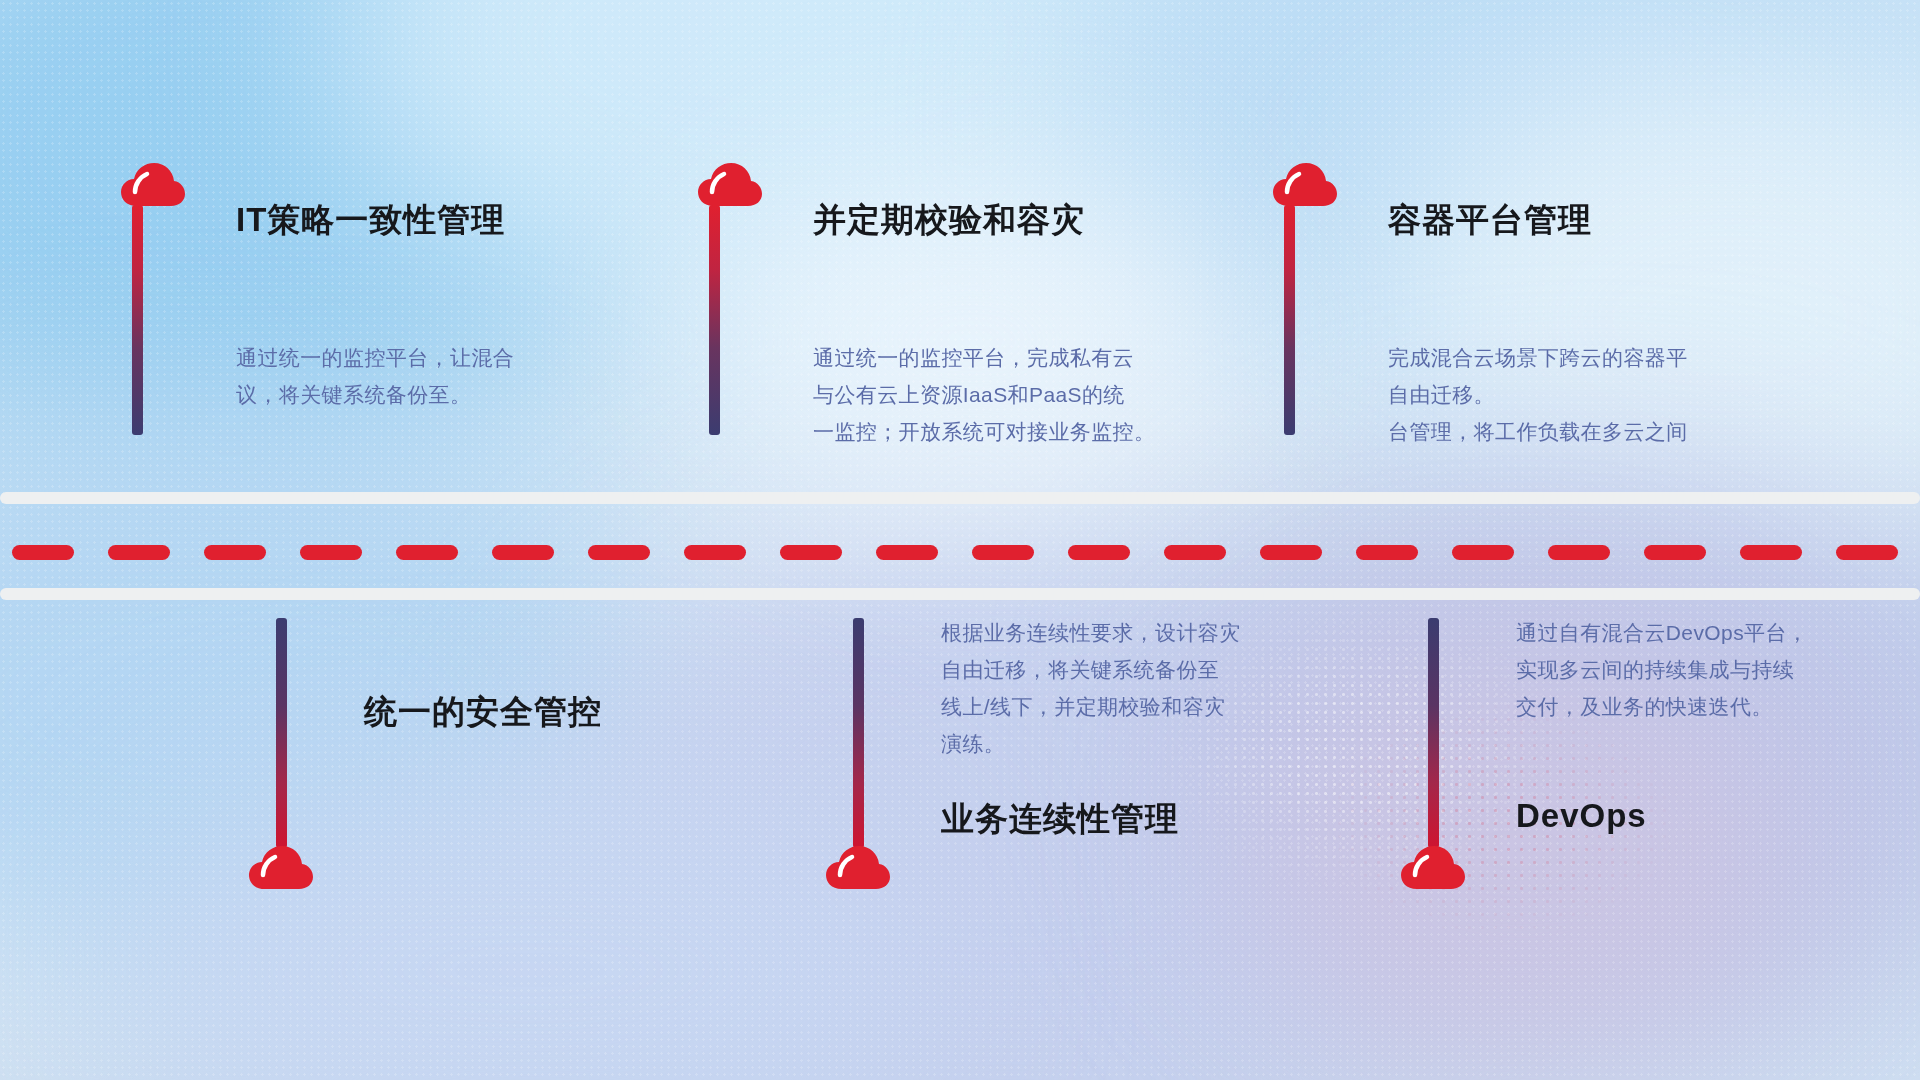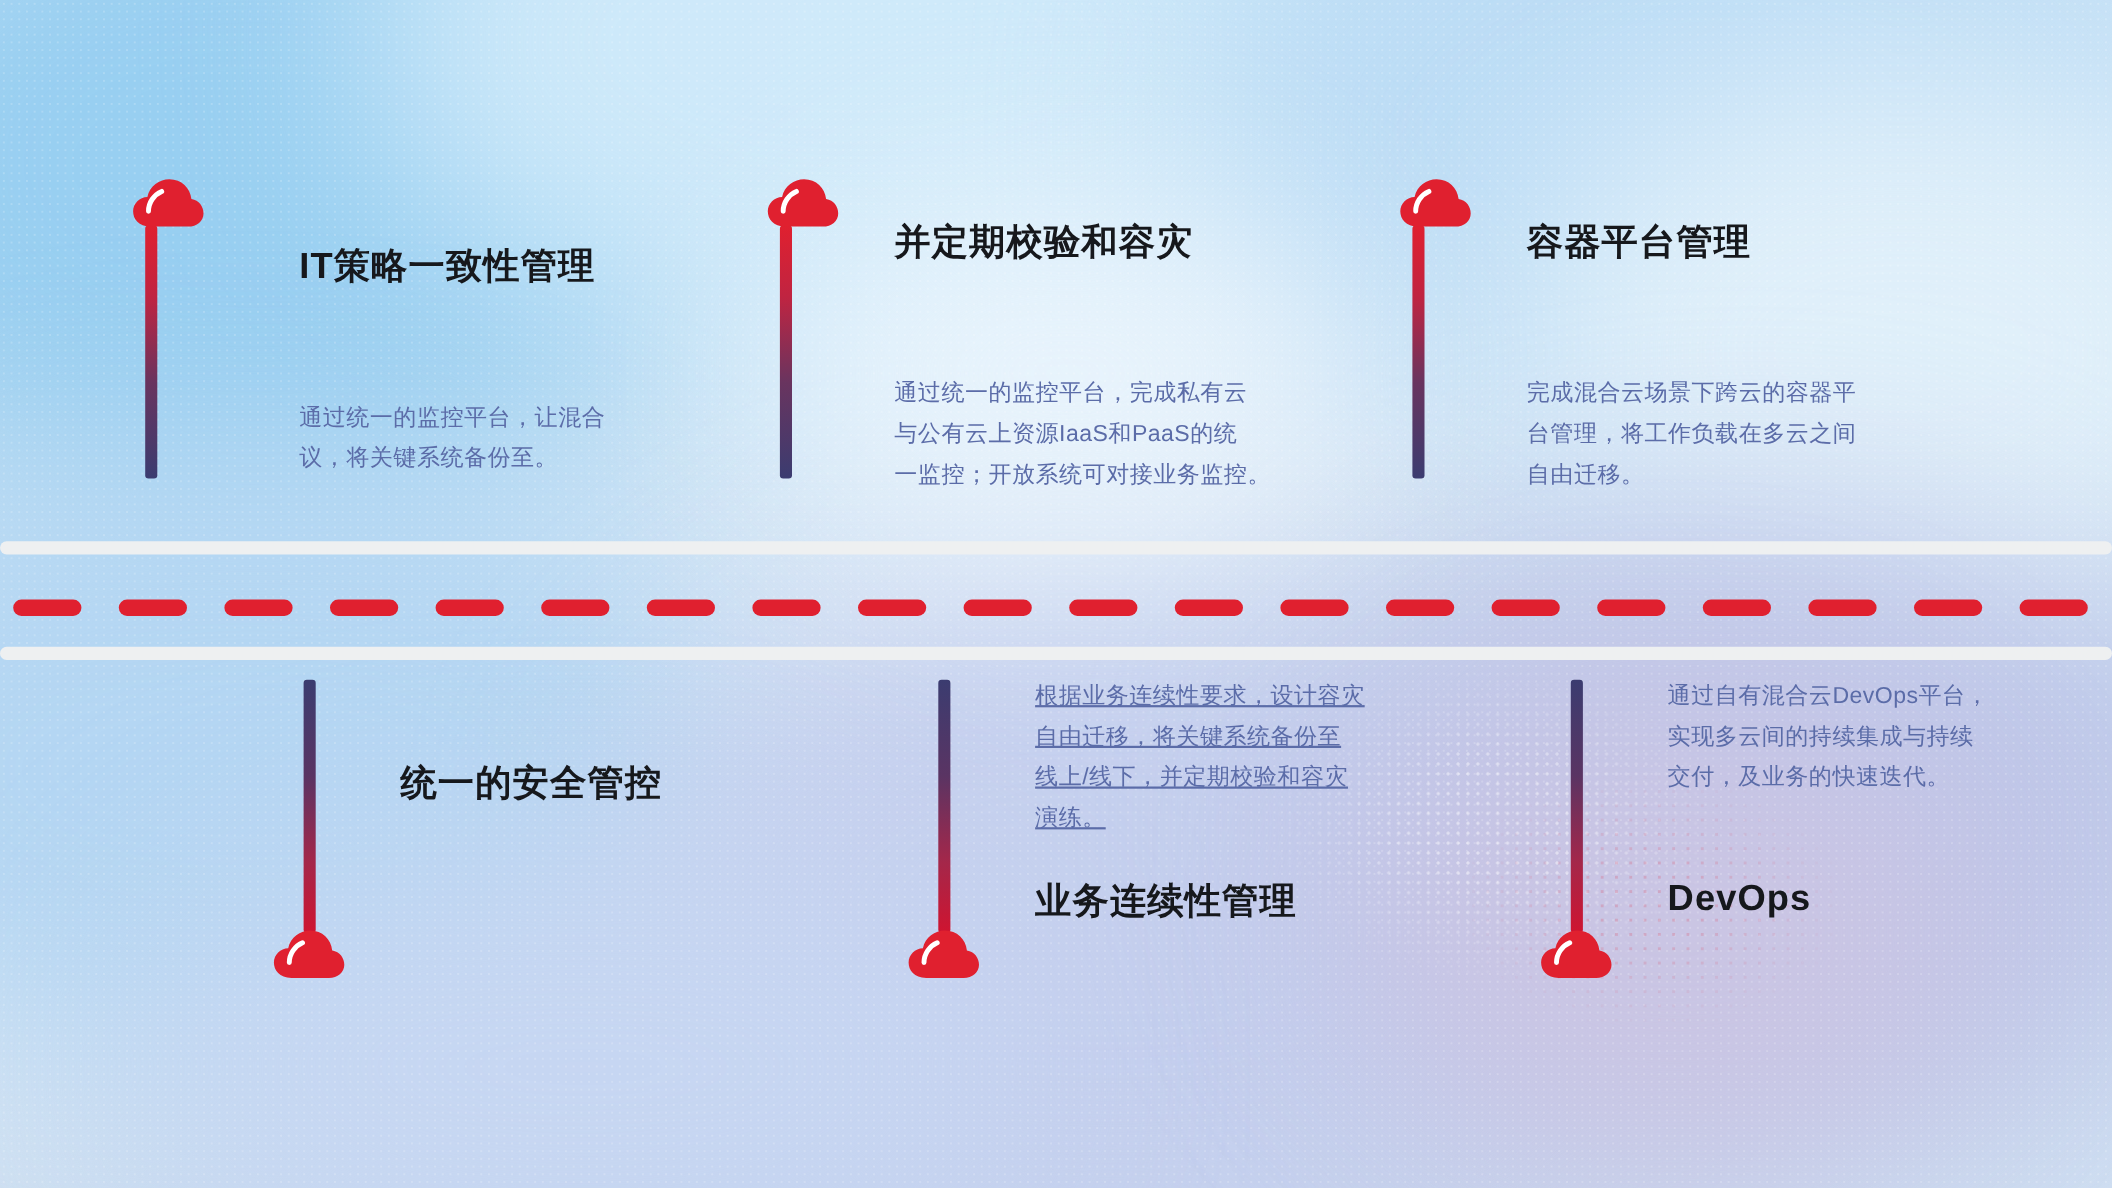--- a/index.html
+++ b/index.html
@@ -154,21 +154,21 @@
   <div class="bg-blob blob-f"></div>
   <div class="bg-blob blob-g"></div>
   <div class="bg-blob blob-h"></div>
   <div class="bg-blob blob-i"></div>
   <div class="bg-blob blob-j"></div>
   <div class="bg-dots"></div>
   <div class="bg-dots-2"></div>
   <div class="bg-dots-3"></div>
 
   <div class="item top-item" style="left:88px; top:162px;">
-    <div style="display:flex; align-items:flex-end;gap:36px;">
+    <div style="display:flex; align-items:flex-start;">
       <div style="display:flex; flex-direction:column; align-items:center;">
         <div class="cloud">
           <svg viewBox="0 0 66 46">
             <path d="M17 44 C6 44 1 37 1 30 C1 23 7 17 14 17 C16 7 25 1 34 1 C45 1 53 9 54 19 C61 20 65 26 65 32 C65 39 59 44 51 44 Z" fill="#e0202f"></path>
             <path d="M15 30 C15 22 20 15 27 12" stroke="#ffffff" stroke-width="4.5" stroke-linecap="round" fill="none"></path>
           </svg>
         </div>
         <div class="stem stem-top" style="height:230px; margin-top:-3px;"></div>
       </div>
       <div style="margin-left:50px; padding-top:36px;">
@@ -211,22 +211,22 @@
             <path d="M17 44 C6 44 1 37 1 30 C1 23 7 17 14 17 C16 7 25 1 34 1 C45 1 53 9 54 19 C61 20 65 26 65 32 C65 39 59 44 51 44 Z" fill="#e0202f"></path>
             <path d="M15 30 C15 22 20 15 27 12" stroke="#ffffff" stroke-width="4.5" stroke-linecap="round" fill="none"></path>
           </svg>
         </div>
         <div class="stem stem-top" style="height:230px; margin-top:-3px;"></div>
       </div>
       <div style="margin-left:50px; padding-top:36px;">
         <div class="heading">容器平台管理</div>
         <div class="desc" style="margin-top:96px;">
           <div class="desc-line">完成混合云场景下跨云的容器平</div>
+          <div class="desc-line">自由迁移。</div>
           <div class="desc-line">台管理，将工作负载在多云之间</div>
-          <div class="desc-line">自由迁移。</div>
         </div>
       </div>
     </div>
   </div>
 
   <div class="divider-band band-top"></div>
   <div class="dashed-line">
     <div class="dash"></div>
     <div class="dash"></div>
     <div class="dash"></div>
@@ -272,21 +272,21 @@
       <div style="display:flex; flex-direction:column; align-items:center;">
         <div class="stem stem-bottom" style="height:230px;"></div>
         <div class="cloud" style="margin-top:-3px;">
           <svg viewBox="0 0 66 46">
             <path d="M17 44 C6 44 1 37 1 30 C1 23 7 17 14 17 C16 7 25 1 34 1 C45 1 53 9 54 19 C61 20 65 26 65 32 C65 39 59 44 51 44 Z" fill="#e0202f"></path>
             <path d="M15 30 C15 22 20 15 27 12" stroke="#ffffff" stroke-width="4.5" stroke-linecap="round" fill="none"></path>
           </svg>
         </div>
       </div>
       <div style="margin-left:50px;">
-        <div class="desc" style="margin-top:-4px;text-decoration:underline;">
+        <div class="desc" style="margin-top:-4px;">
           <div class="desc-line">根据业务连续性要求，设计容灾</div>
           <div class="desc-line">自由迁移，将关键系统备份至</div>
           <div class="desc-line">线上/线下，并定期校验和容灾</div>
           <div class="desc-line">演练。</div>
         </div>
         <div class="heading" style="margin-top:35px;">业务连续性管理</div>
       </div>
     </div>
   </div>
 

